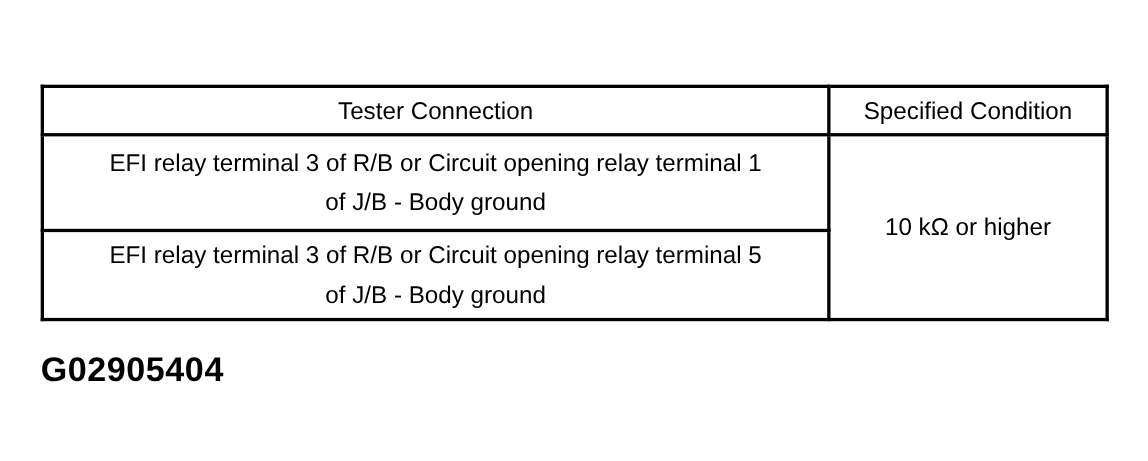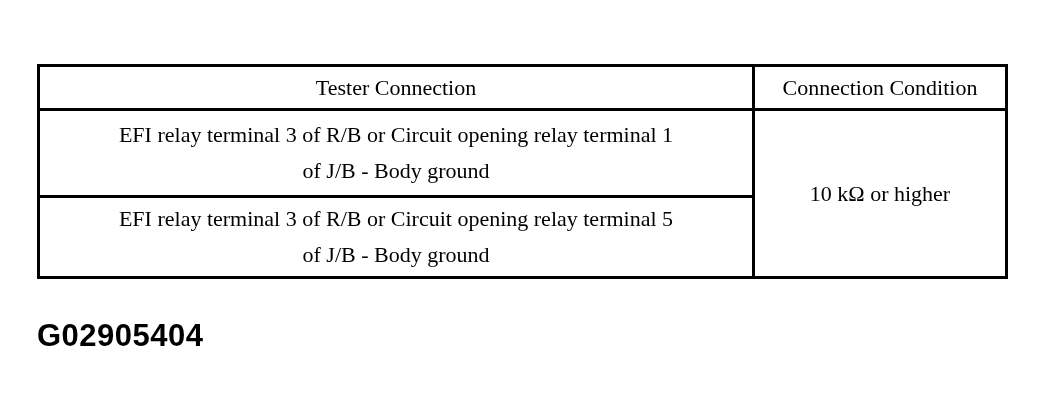--- a/index.html
+++ b/index.html
@@ -12,25 +12,24 @@
     width: 1044px;
     height: 419px;
     background: #ffffff;
     font-family: "Liberation Sans", "DejaVu Sans", sans-serif;
     color: #000000;
     overflow: hidden;
   }
   table.spec-table {
     position: absolute;
     left: 37px;
-    top: 64px;
+    top: 77px;
     width: 968px;
     border-collapse: collapse;
     table-layout: fixed;
-    font-family: Liberation Serif, serif;
   }
   .spec-table th,
   .spec-table td {
     border: 3px solid #000000;
     font-size: 22px;
     font-weight: 400;
     text-align: center;
     vertical-align: middle;
     padding: 0 8px;
     background: #ffffff;
@@ -69,21 +68,21 @@
 <div class="page">
 
   <table class="spec-table">
     <colgroup>
       <col class="col-connection">
       <col class="col-condition">
     </colgroup>
     <thead>
       <tr>
         <th>Tester Connection</th>
-        <th>Connection Condition</th>
+        <th>Specified Condition</th>
       </tr>
     </thead>
     <tbody>
       <tr class="row-1">
         <td class="connection-cell">
           <span class="cell-line">EFI relay terminal 3 of R/B or Circuit opening relay terminal 1</span>
           <span class="cell-line">of J/B - Body ground</span>
         </td>
         <td class="condition-cell" rowspan="2">10 kΩ or higher</td>
       </tr>

